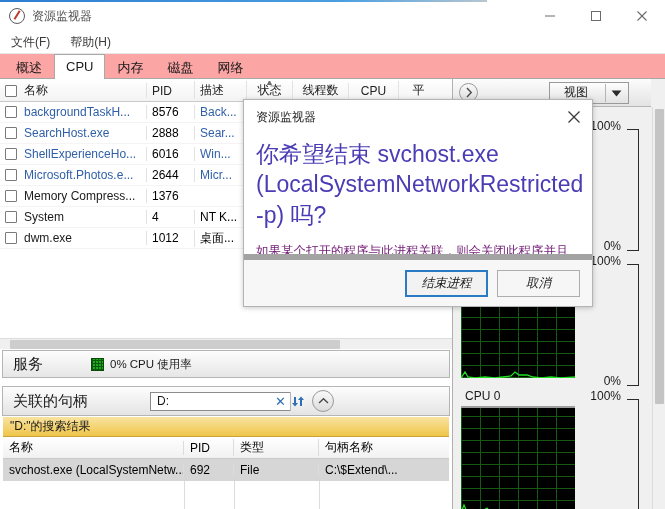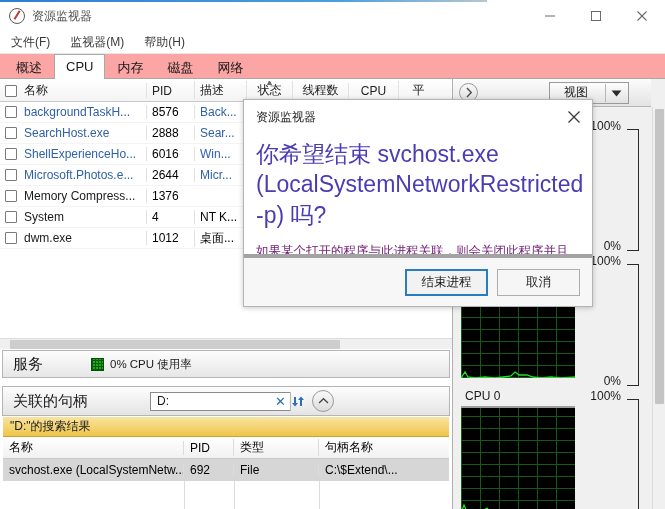--- a/index.html
+++ b/index.html
@@ -309,24 +309,24 @@
   .dlg-body { padding: 5px 12px 0 12px; }
   .dlg-head {
     font-size: 23px; color: #4a3cb5; line-height: 1.32;
     margin-bottom: 12px;
   }
   .dlg-text {
     font-size: 12.5px; color: #701a75; line-height: 1.55;
   }
   .dlg-footer {
     position: absolute; left: 0; right: 0; bottom: 0; height: 52px;
-    border-top: 4px solid #a3a3a3;
+    border-top: 6px solid #a3a3a3;
     background: #f7f7f7;
     display: flex; align-items: center; justify-content: flex-end;
-    padding-right: 12px; gap: 9px;
+    padding-right: 12px; gap: 9px; font-style: italic;
   }
   .dlg-btn {
     min-width: 83px; height: 27px;
     background: #f6f6f6;
     border: 1px solid #adadad;
     font-size: 12.5px; color: #1a1a1a;
     display: flex; align-items: center; justify-content: center;
     font-family: "Liberation Sans", sans-serif;
   }
   .dlg-btn.default {
@@ -358,21 +358,20 @@
         <svg width="12" height="12" viewBox="0 0 12 12">
             <line x1="1.5" y1="1.5" x2="10.5" y2="10.5" stroke="#6b6b6b" stroke-width="1.1"></line>
             <line x1="10.5" y1="1.5" x2="1.5" y2="10.5" stroke="#6b6b6b" stroke-width="1.1"></line>
           </svg>
       </div>
     </div>
   </div>
 
   <div class="menubar">
     <div class="menu-item">文件(F)</div>
-    <div class="menu-item">监视器(M)</div>
     <div class="menu-item">帮助(H)</div>
   </div>
 
   <div class="tabstrip">
     <div class="tab">概述</div>
     <div class="tab active">CPU</div>
     <div class="tab">内存</div>
     <div class="tab">磁盘</div>
     <div class="tab">网络</div>
   </div>

